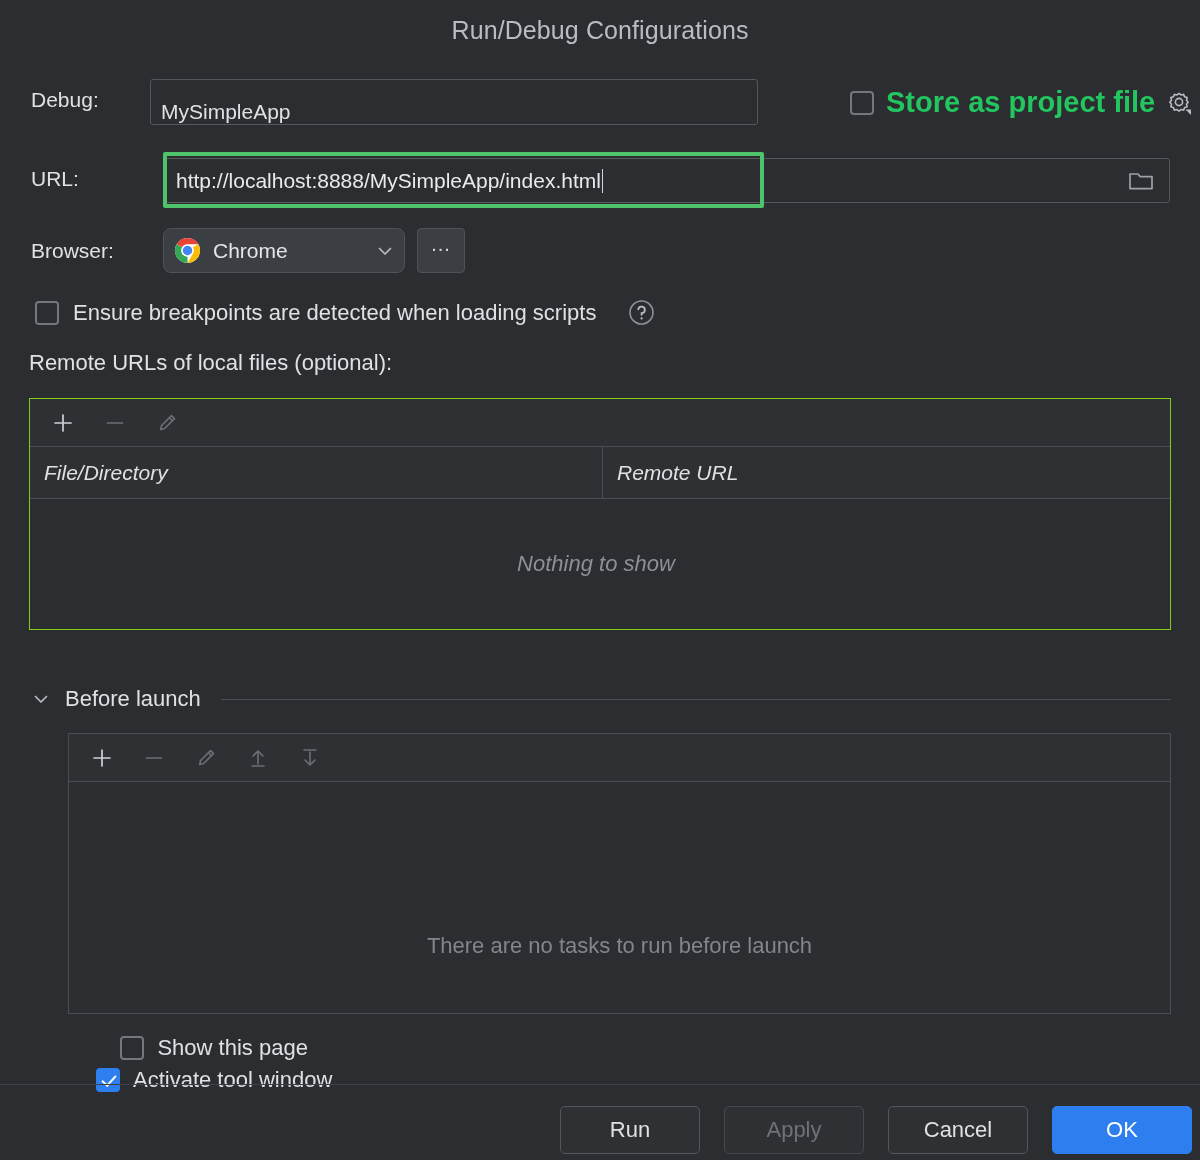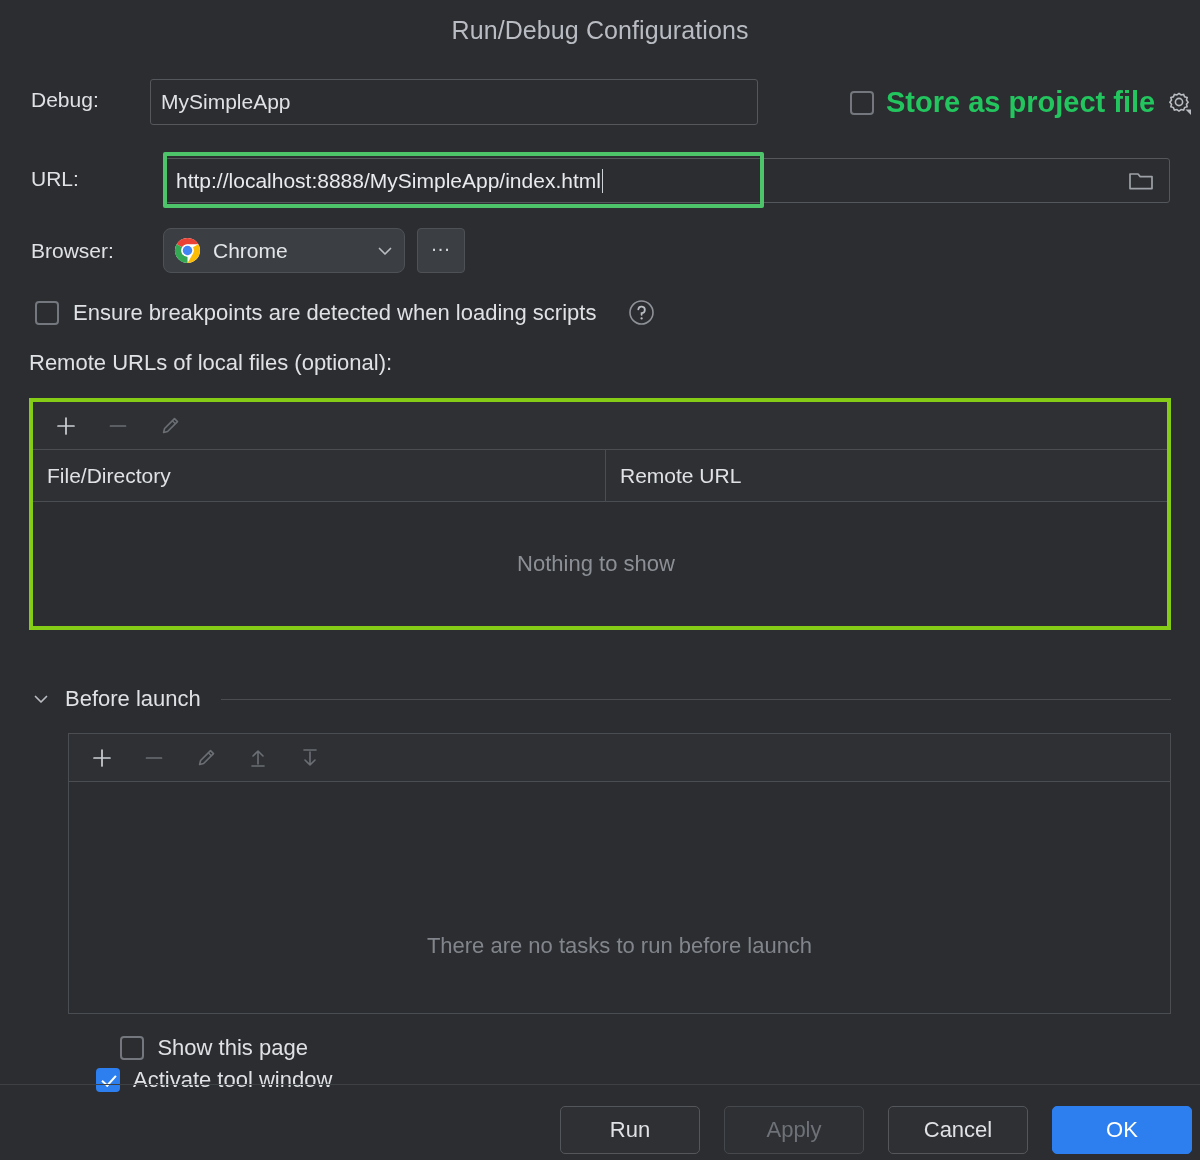--- a/index.html
+++ b/index.html
@@ -39,21 +39,21 @@
     color: #dfe1e5;
     white-space: nowrap;
   }
 
   .text-input {
     position: absolute;
     background: #2b2d30;
     border: 1px solid #54575c;
     border-radius: 3px;
     display: flex;
-    align-items: center;
+    align-items: flex-end;
     padding: 0 10px;
     font-size: 21px;
     color: #dfe1e5;
     white-space: nowrap;
     overflow: hidden;
   }
 
   
   #name-label { top: 88px; left: 31px; }
   #name-input { top: 79px; left: 150px; width: 608px; height: 46px; }
@@ -177,24 +177,25 @@
   
   #remote-urls-label { top: 350px; left: 29px; font-size: 22px; }
 
   
   #table-panel {
     position: absolute;
     top: 398px;
     left: 29px;
     width: 1142px;
     height: 232px;
-    border: 4px solid #84cc16;
+    border: 1px solid #84cc16;
     background: #737373;
     display: flex;
     flex-direction: column;
+    font-style: italic;
   }
   .panel-toolbar {
     height: 48px;
     display: flex;
     align-items: center;
     gap: 10px;
     padding-left: 12px;
     border-bottom: 1px solid #4a4d52;
     background: #2e3033;
   }

